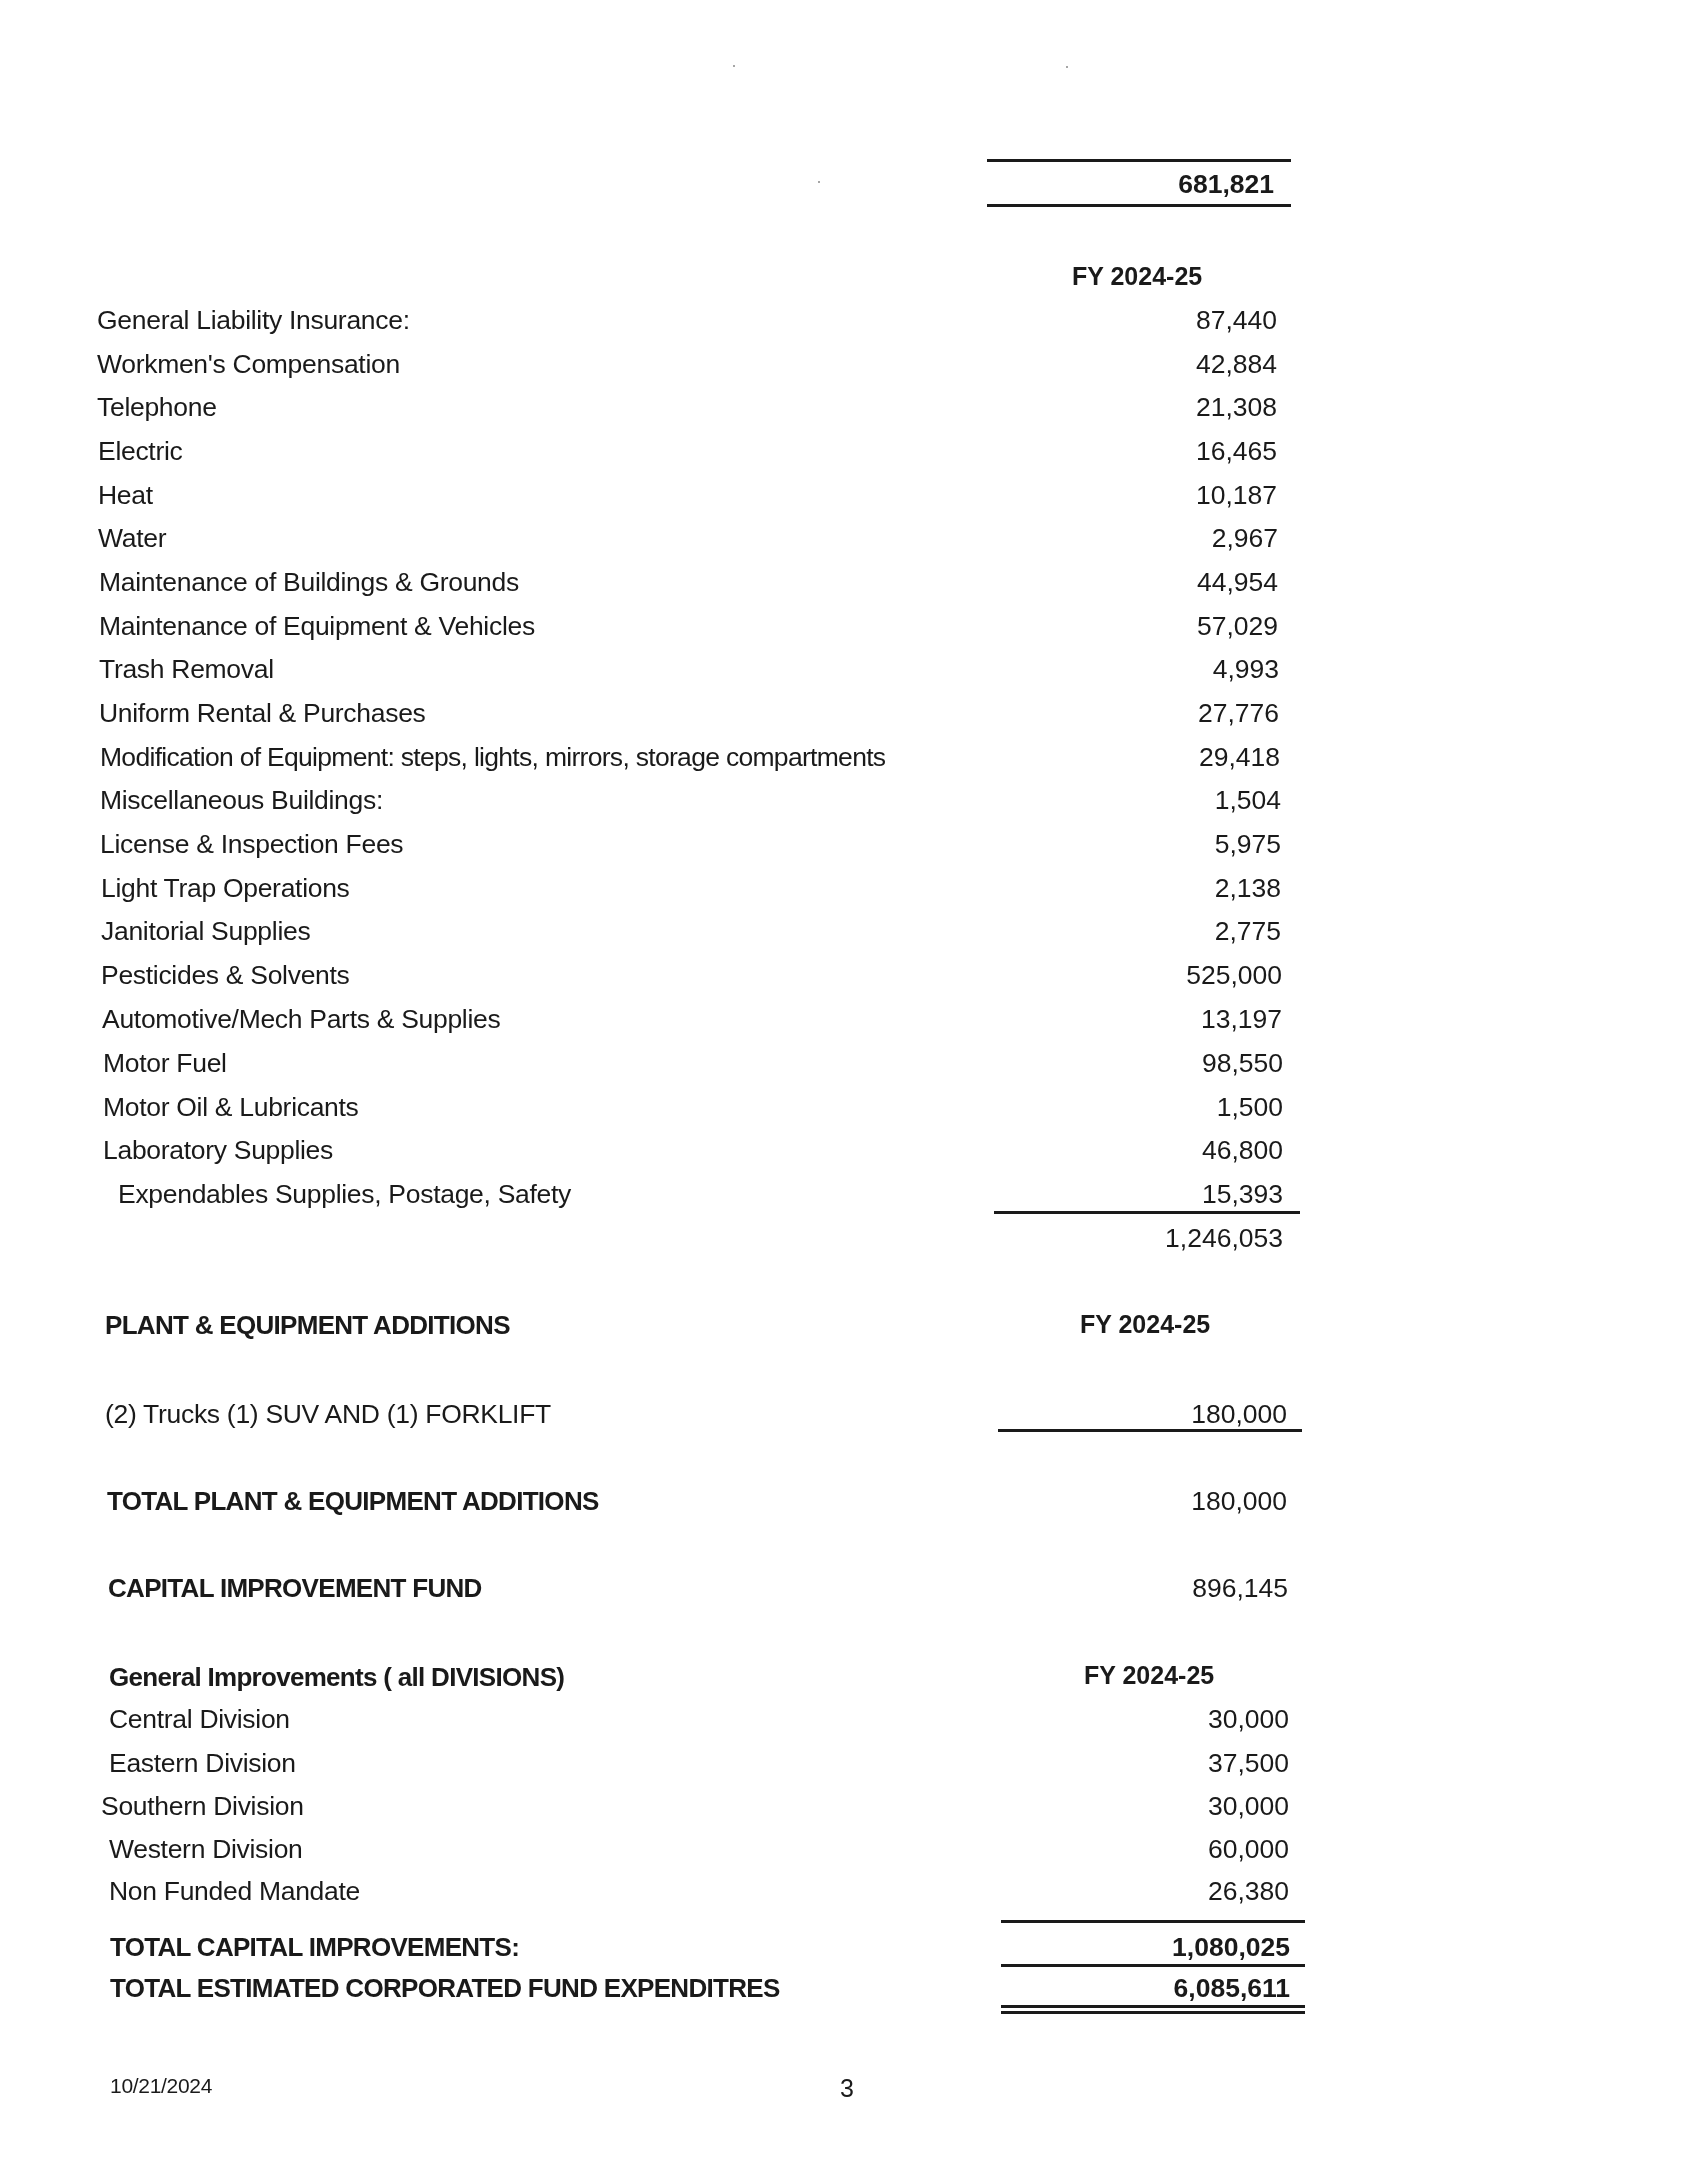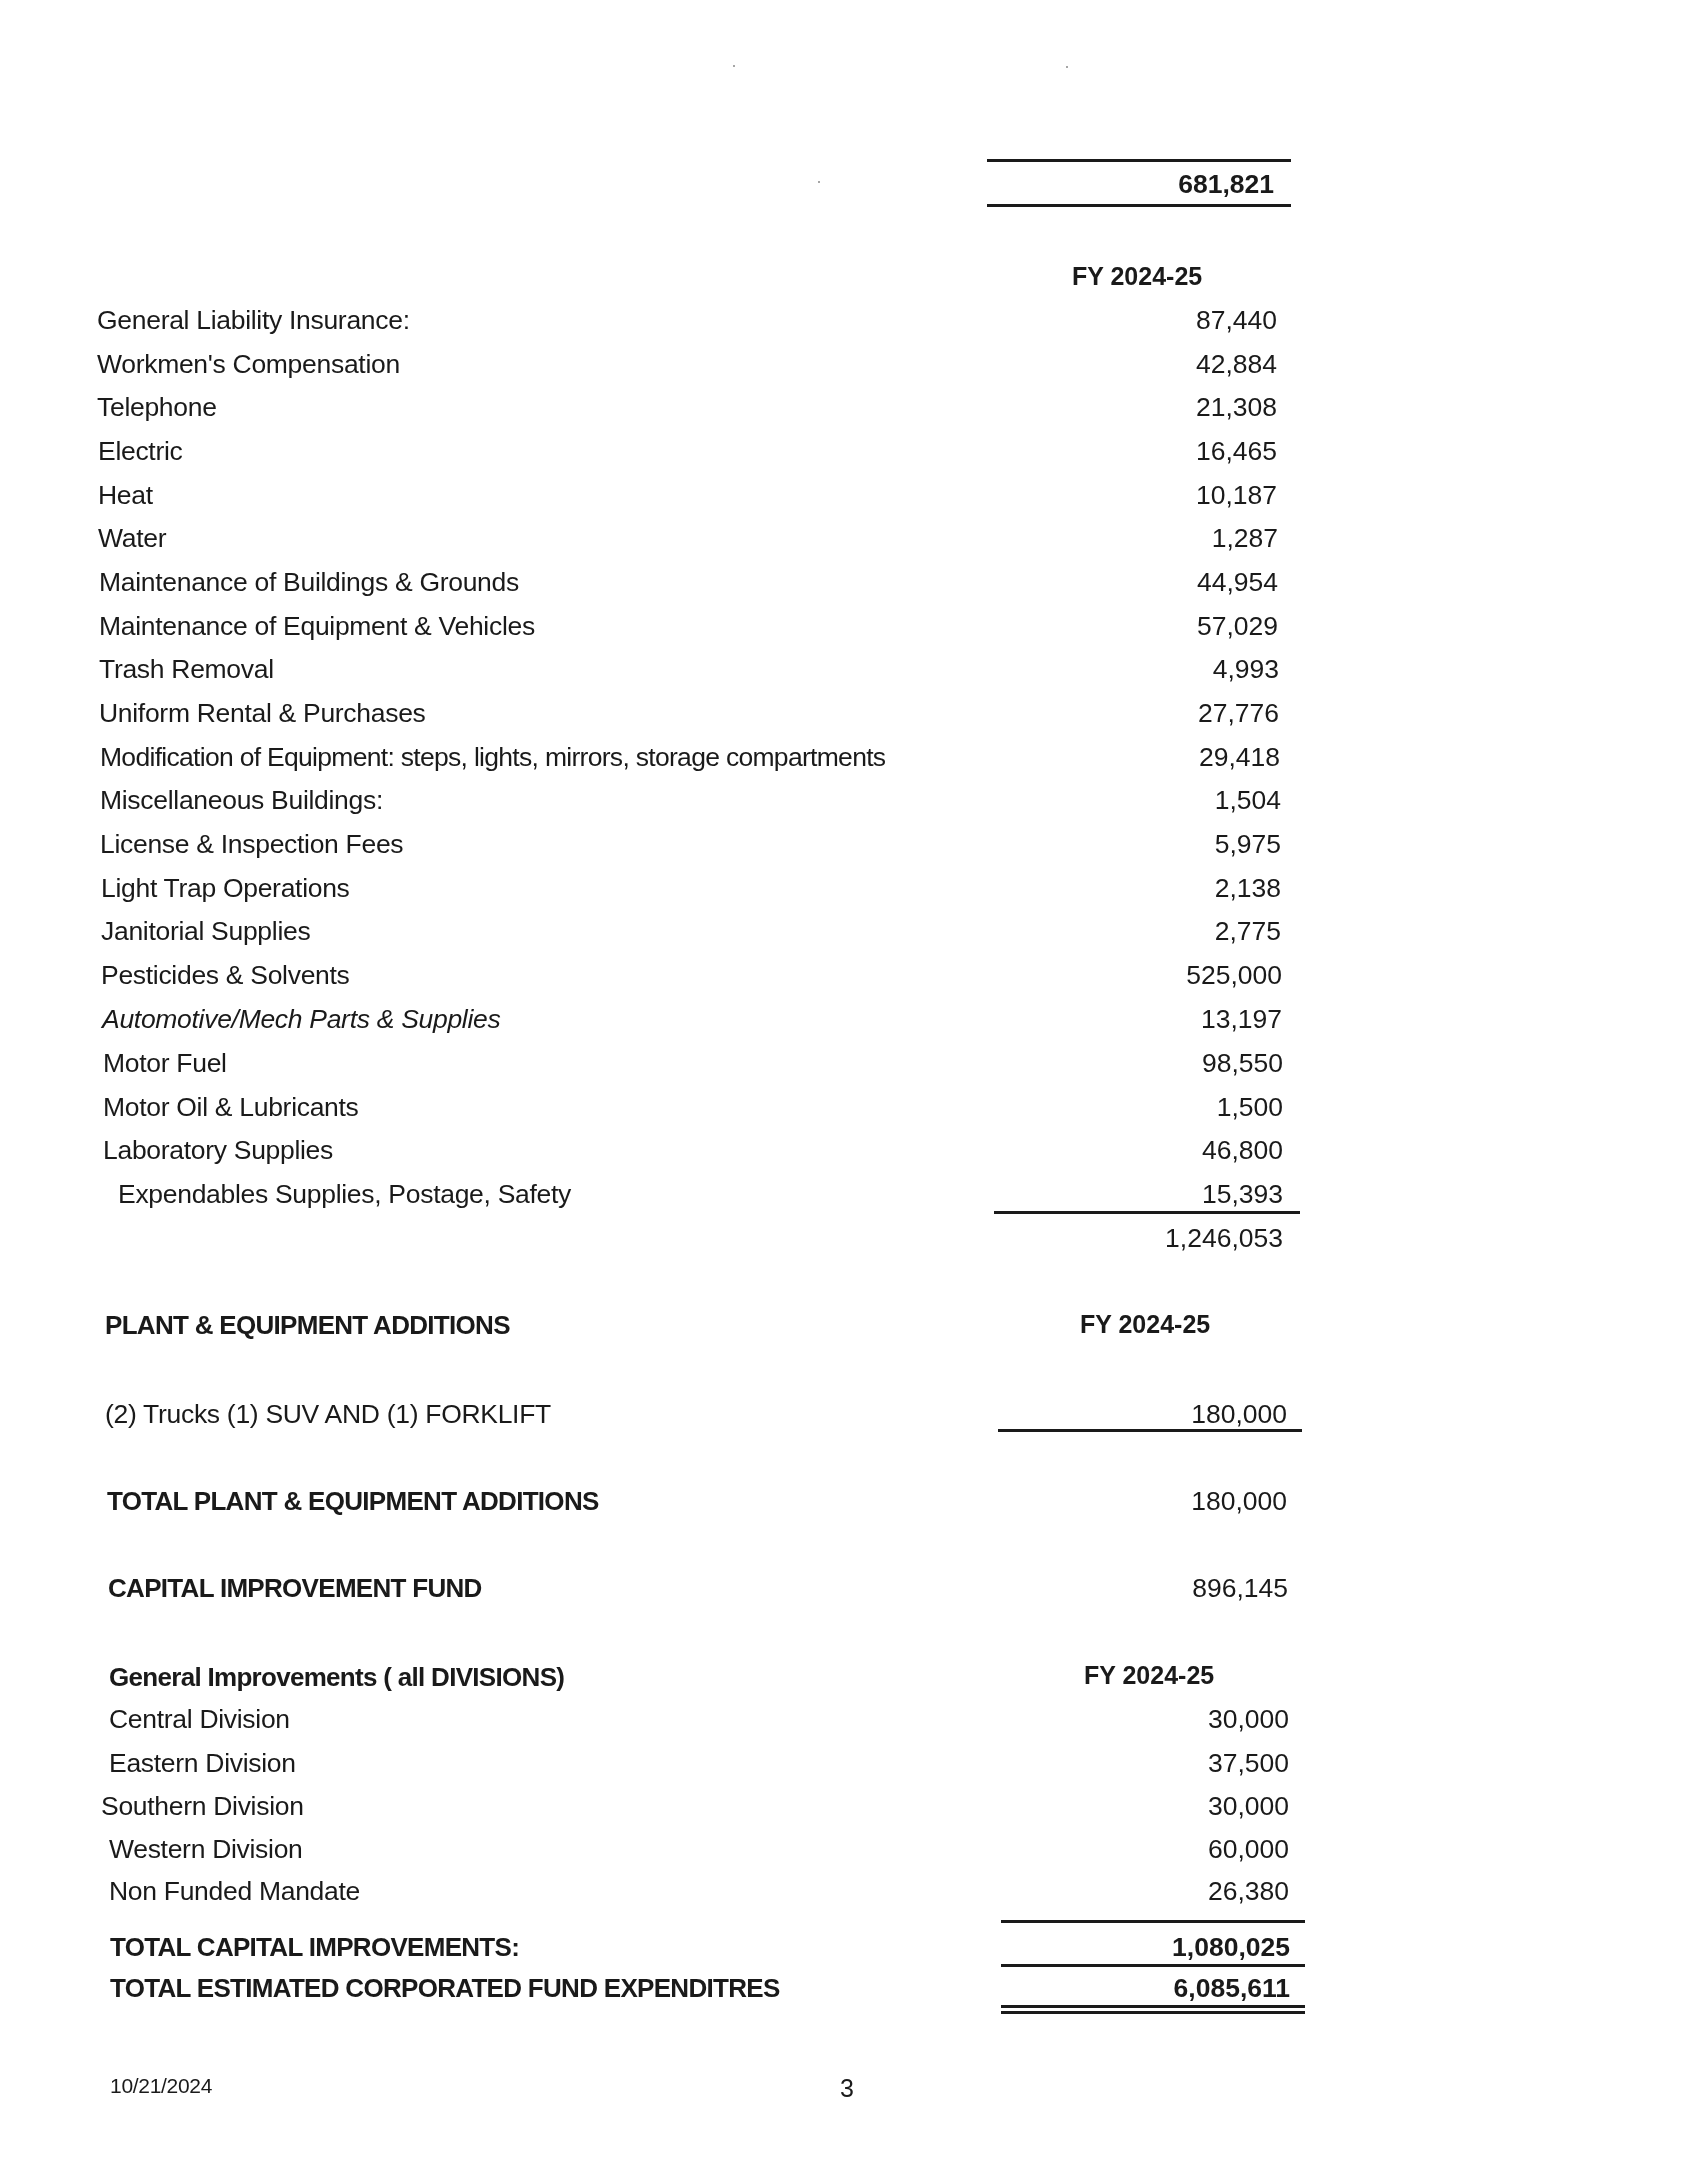--- a/index.html
+++ b/index.html
@@ -39,21 +39,21 @@
     <div class="abs label" style="left:97px;top:392px;">Telephone</div>
     <div class="abs num" style="right:410px;top:392px;">21,308</div>
 
     <div class="abs label" style="left:98px;top:436px;">Electric</div>
     <div class="abs num" style="right:410px;top:436px;">16,465</div>
 
     <div class="abs label" style="left:98px;top:480px;">Heat</div>
     <div class="abs num" style="right:410px;top:480px;">10,187</div>
 
     <div class="abs label" style="left:98px;top:523px;">Water</div>
-    <div class="abs num" style="right:409px;top:523px;">1,287</div>
+    <div class="abs num" style="right:409px;top:523px;">2,967</div>
 
     <div class="abs label" style="left:99px;top:567px;">Maintenance of Buildings &amp; Grounds</div>
     <div class="abs num" style="right:409px;top:567px;">44,954</div>
 
     <div class="abs label" style="left:99px;top:611px;">Maintenance of Equipment &amp; Vehicles</div>
     <div class="abs num" style="right:409px;top:611px;">57,029</div>
 
     <div class="abs label" style="left:99px;top:654px;">Trash Removal</div>
     <div class="abs num" style="right:408px;top:654px;">4,993</div>
 
@@ -71,21 +71,21 @@
 
     <div class="abs label" style="left:101px;top:873px;">Light Trap Operations</div>
     <div class="abs num" style="right:406px;top:873px;">2,138</div>
 
     <div class="abs label" style="left:101px;top:916px;">Janitorial Supplies</div>
     <div class="abs num" style="right:406px;top:916px;">2,775</div>
 
     <div class="abs label" style="left:101px;top:960px;">Pesticides &amp; Solvents</div>
     <div class="abs num" style="right:405px;top:960px;">525,000</div>
 
-    <div class="abs label" style="left:102px;top:1004px;font-style:italic;">Automotive/Mech Parts &amp; Supplies</div>
+    <div class="abs label" style="left:102px;top:1004px;">Automotive/Mech Parts &amp; Supplies</div>
     <div class="abs num" style="right:405px;top:1004px;">13,197</div>
 
     <div class="abs label" style="left:103px;top:1048px;">Motor Fuel</div>
     <div class="abs num" style="right:404px;top:1048px;">98,550</div>
 
     <div class="abs label" style="left:103px;top:1092px;">Motor Oil &amp; Lubricants</div>
     <div class="abs num" style="right:404px;top:1092px;">1,500</div>
 
     <div class="abs label" style="left:103px;top:1135px;">Laboratory Supplies</div>
     <div class="abs num" style="right:404px;top:1135px;">46,800</div>

